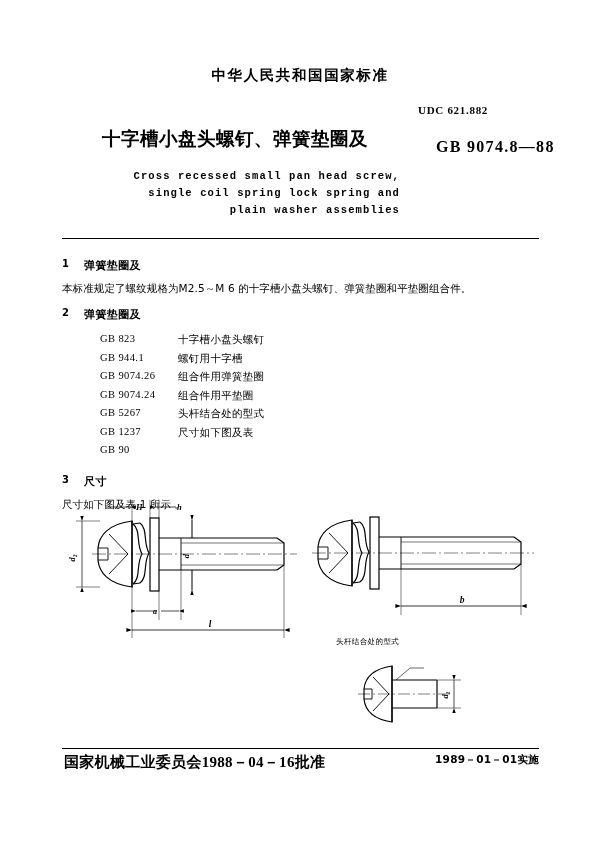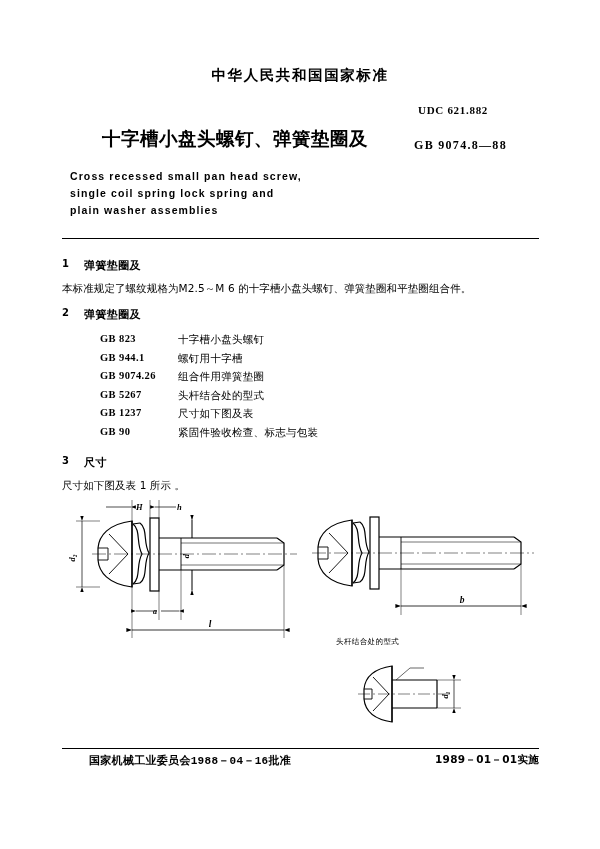--- a/index.html
+++ b/index.html
@@ -45,44 +45,44 @@
     letter-spacing: 0.5px;
     margin-top: 16px;
   }
   .title-zh .l2 { display:block; }
 
   .title-en {
     position: absolute;
     top: 168px;
     left: 70px;
     width: 330px;
-    text-align: left;
-    font-family: Liberation Sans, sans-serif;
+    text-align: right;
+    font-family: Liberation Mono, monospace;
     font-size: 10.5px;
     font-weight: 700;
     line-height: 17px;
     letter-spacing: 1.1px;
   }
   .title-en span { display: block; }
 
   .udc {
     position: absolute;
     top: 104px;
     left: 418px;
     font-family: "Liberation Serif", "DejaVu Serif", serif;
     font-size: 11px;
     font-weight: 700;
     letter-spacing: 0.7px;
   }
   .stdno {
     position: absolute;
     top: 138px;
-    left: 414px;
+    left: 436px;
     font-family: "Liberation Serif", "DejaVu Serif", serif;
-    font-size: 12px;
+    font-size: 16px;
     font-weight: 700;
     letter-spacing: 1.3px;
   }
 
   .rule-top {
     position: absolute;
     top: 238px;
     left: 62px;
     width: 477px;
     height: 0;
@@ -127,21 +127,21 @@
     margin-left: 38px;
   }
   .ref-item {
     display: flex;
     line-height: 18.5px;
     font-size: 10.5px;
   }
   .ref-code {
     flex: 0 0 78px;
     font-family: "Liberation Serif", "DejaVu Serif", serif;
-    font-weight: 700;
+    font-weight: 400;
     letter-spacing: 0.4px;
     font-size: 10.5px;
   }
   .ref-name {
     font-family: "DejaVu Sans", "Liberation Sans", sans-serif;
     font-size: 10.5px;
     letter-spacing: 0.3px;
   }
 
   
@@ -160,25 +160,24 @@
     top: 748px;
     left: 62px;
     width: 477px;
     height: 0;
     border-top: 1.8px solid #000;
   }
   .footer-left {
     position: absolute;
     top: 753px;
     left: 64px;
-    font-family: Liberation Mono, monospace;
-    font-size: 11px;
+    font-family: Liberation Serif, serif;
+    font-size: 15px;
     font-weight: 700;
     letter-spacing: 0.3px;
-    margin-left: 25px;
   }
   .footer-right {
     position: absolute;
     top: 753px;
     left: 539px;
     transform: translateX(-100%);
     font-family: "DejaVu Sans", "Liberation Sans", sans-serif;
     font-size: 10.5px;
     font-weight: 700;
     letter-spacing: 0.3px;
@@ -227,30 +226,33 @@
       </div>
       <div class="ref-item">
         <div class="ref-code">GB 944.1</div>
         <div class="ref-name">螺钉用十字槽</div>
       </div>
       <div class="ref-item">
         <div class="ref-code">GB 9074.26</div>
         <div class="ref-name">组合件用弹簧垫圈</div>
       </div>
       <div class="ref-item">
+        <div class="ref-code">GB 9074.24</div>
+        <div class="ref-name">组合件用平垫圈</div>
+      </div>
+      <div class="ref-item">
         <div class="ref-code">GB 5267</div>
         <div class="ref-name">头杆结合处的型式</div>
       </div>
       <div class="ref-item">
         <div class="ref-code">GB 1237</div>
         <div class="ref-name">尺寸如下图及表</div>
       </div>
       <div class="ref-item">
         <div class="ref-code">GB 90</div>
-        <div class="ref-name">紧固件验收检查、标志与包装</div>
       </div>
     </div>
 
     <div class="clause" style="margin-top:14px;">
       <div class="clause-num">3</div>
       <div class="clause-title">尺寸</div>
     </div>
     <div class="para">尺寸如下图及表 1 所示 。</div>
   </div>
 

